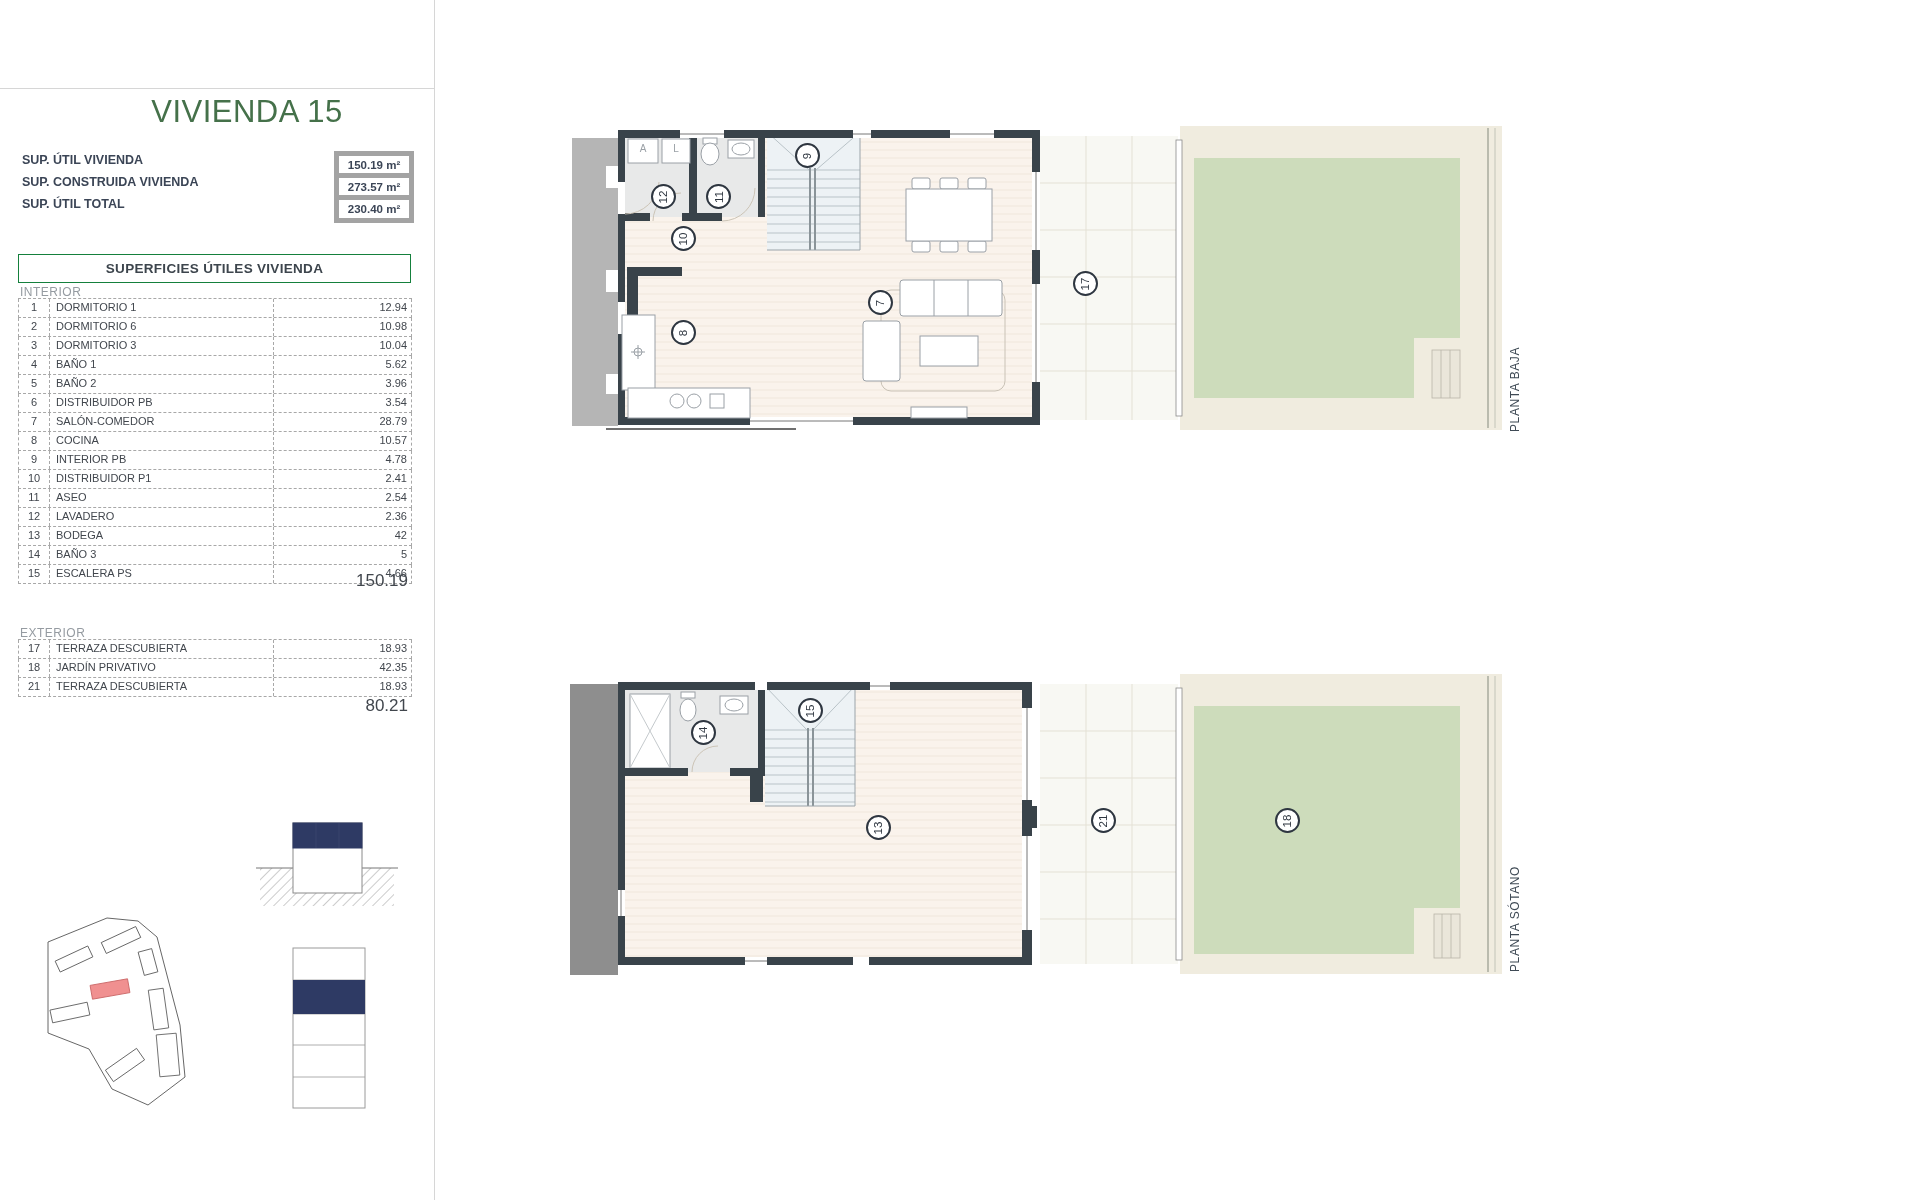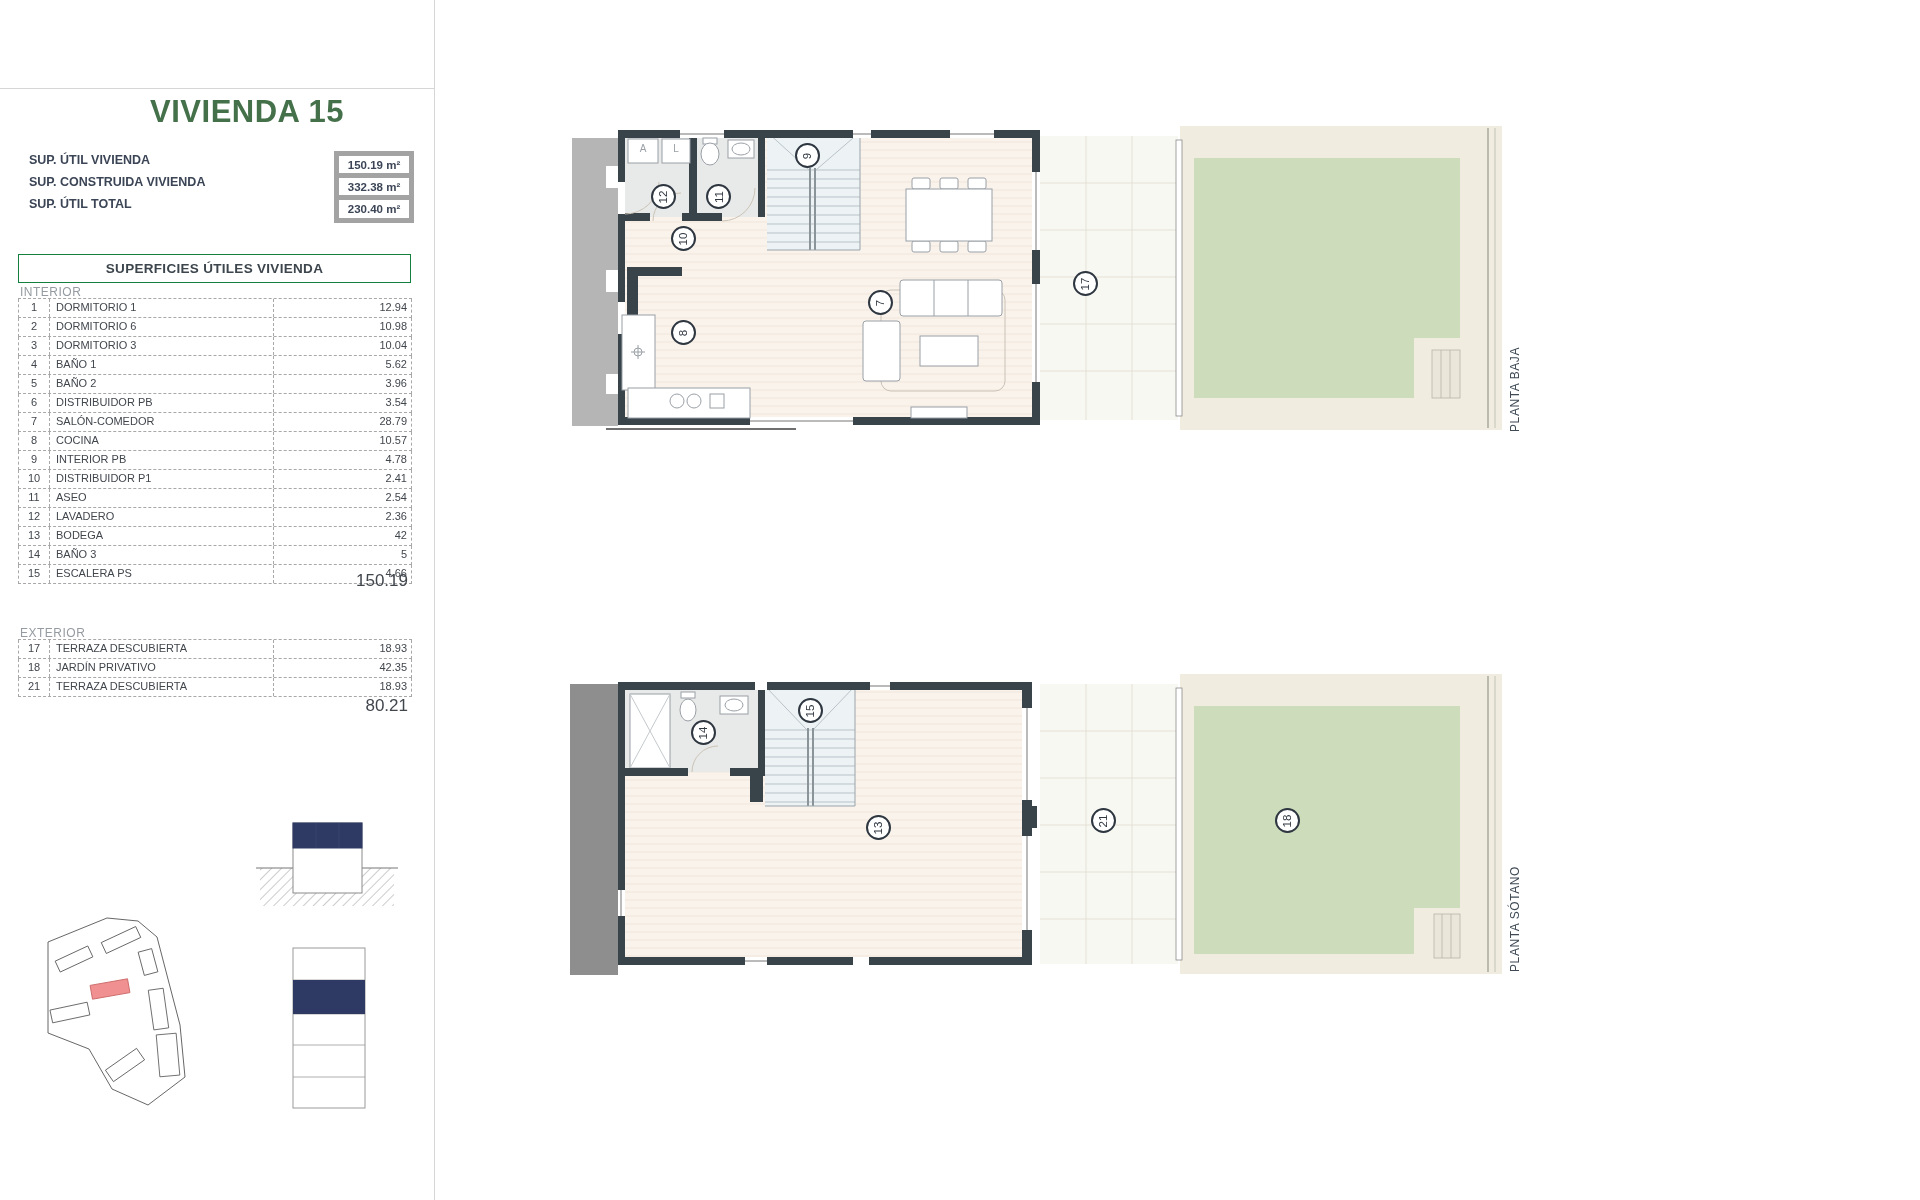--- a/index.html
+++ b/index.html
@@ -3,23 +3,23 @@
 <meta charset="utf-8">
 <style>
   html,body{margin:0;padding:0;background:#ffffff;}
   #sheet{position:relative;width:1920px;height:1200px;background:#fff;overflow:hidden;
          font-family:"Liberation Sans",sans-serif;color:#3b4556;}
   .vline{position:absolute;left:434px;top:0;width:1px;height:1200px;background:#d6d6d6;}
   .hline{position:absolute;left:0;top:88px;width:435px;height:1px;background:#d6d6d6;}
 
   
   #title{position:absolute;left:40px;top:94px;width:414px;text-align:center;
-         font-size:31px;font-weight:bold;letter-spacing:.5px;color:#45714a;}
+         font-size:31px;font-weight:normal;letter-spacing:.5px;color:#45714a;}
   .sumrow{position:absolute;left:22px;width:392px;height:20px;}
-  .sumrow .lab{position:absolute;left:7px;top:2px;font-size:12.5px;font-weight:bold;color:#3b4556;}
+  .sumrow .lab{position:absolute;left:0;top:2px;font-size:12.5px;font-weight:bold;color:#3b4556;}
   .sumrow .box{position:absolute;right:0;top:0;width:70px;height:18px;border:5px solid #a3a3a3;
                display:flex;align-items:center;justify-content:center;
                font-size:11.5px;font-weight:bold;color:#3b4556;background:#fff;}
   #tbl-header{position:absolute;left:18px;top:254px;width:391px;height:27px;border:1px solid #15803d;
               display:flex;align-items:center;justify-content:center;
               font-size:13.5px;font-weight:bold;letter-spacing:.3px;color:#3d454d;}
   .seclab{position:absolute;left:20px;font-size:12px;color:#959ba1;letter-spacing:.5px;}
   .area-table{position:absolute;left:18px;width:394px;font-size:11px;color:#41464d;
               border-top:1px dashed #a8a8a8;}
   .arow{display:grid;grid-template-columns:30px 224px 1fr;height:18px;line-height:17px;
@@ -53,21 +53,21 @@
   <div class="hline"></div>
 
   <div id="title">VIVIENDA 15</div>
 
   <div class="sumrow" style="top:151px">
     <span class="lab">SUP. ÚTIL VIVIENDA</span>
     <span class="box">150.19 m²</span>
   </div>
   <div class="sumrow" style="top:173px">
     <span class="lab">SUP. CONSTRUIDA VIVIENDA</span>
-    <span class="box">332.38 m²</span>
+    <span class="box">273.57 m²</span>
   </div>
   <div class="sumrow" style="top:195px">
     <span class="lab">SUP. ÚTIL TOTAL</span>
     <span class="box">230.40 m²</span>
   </div>
 
   <div id="tbl-header">SUPERFICIES ÚTILES VIVIENDA</div>
   <div class="seclab" style="top:285px">INTERIOR</div>
 
   <div class="area-table" style="top:298px">

